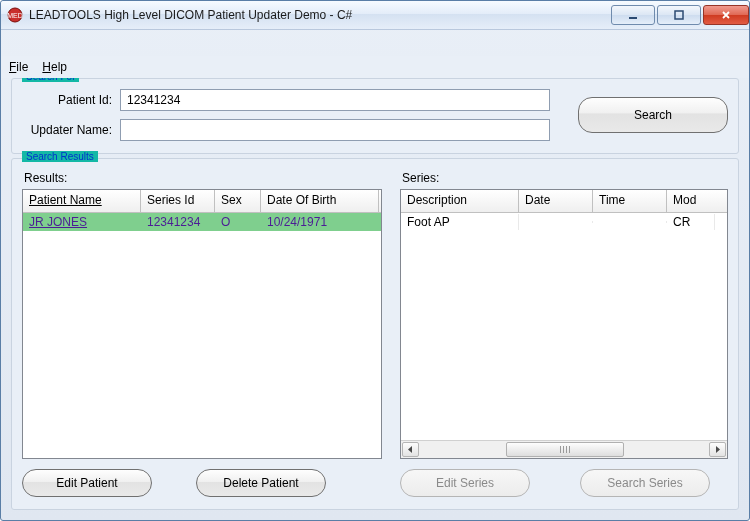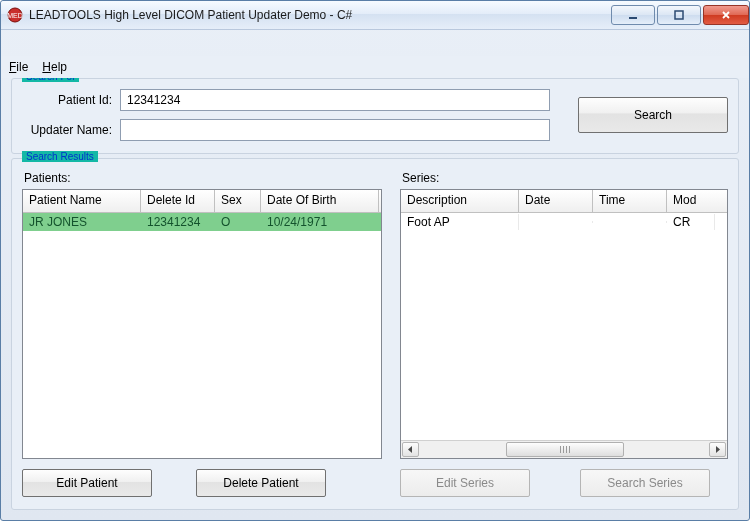--- a/index.html
+++ b/index.html
@@ -123,21 +123,21 @@
     background: #fff;
     padding: 2px 6px;
     font-family: inherit;
     font-size: 12px;
     box-sizing: border-box;
     width: 100%;
   }
   .btn {
     height: 26px;
     border: 1px solid #707070;
-    border-radius: 2px;
+    border-radius: 14px;
     background: linear-gradient(to bottom, #fefefe 0%, #f0f0f0 45%, #e2e2e2 46%, #e9e9e9 100%);
     font-family: inherit;
     font-size: 12px;
     cursor: default;
     padding: 0 8px;
   }
   .btn[disabled] {
     color: #8a8a8a;
     border-color: #b5b5b5;
     background: linear-gradient(to bottom, #f7f7f7, #ececec);
@@ -209,26 +209,26 @@
   .row .cell {
     padding: 1px 6px;
     box-sizing: border-box;
     white-space: nowrap;
     overflow: hidden;
     font-size: 12px;
     border-right: 1px solid #e9e9e9;
   }
   .row.selected {
     background: #7fcf8e;
-    color: #14532d;
+    color: #4c1d95;
   }
   .row.selected .cell { border-right-color: #7fcf8e; }
 
   
-  .p-c1 { width: 118px; }
+  .p-c1 { width: 118px; text-decoration: underline; }
   .p-c2 { width: 74px; }
   .p-c3 { width: 46px; }
   .p-c4 { width: 118px; }
 
   
   .s-c1 { width: 118px; }
   .s-c2 { width: 74px; }
   .s-c3 { width: 74px; }
   .s-c4 { width: 48px; }
 
@@ -321,25 +321,25 @@
         <label>Updater Name:</label>
         <input class="text-input" type="text" value="" style="">
       </div>
     </div>
 
     <div class="group results-group" style="flex:1;">
       <span class="group-title">Search Results</span>
       <div class="results-body">
 
         <div class="panel left">
-          <div class="panel-label">Patients:</div>
+          <div class="panel-label">Results:</div>
           <div class="grid">
             <div class="grid-header">
               <div class="col p-c1">Patient Name</div>
-              <div class="col p-c2">Delete Id</div>
+              <div class="col p-c2">Series Id</div>
               <div class="col p-c3">Sex</div>
               <div class="col p-c4">Date Of Birth</div>
             </div>
             <div class="grid-rows">
               <div class="row selected">
                 <div class="cell p-c1">JR JONES</div>
                 <div class="cell p-c2">12341234</div>
                 <div class="cell p-c3">O</div>
                 <div class="cell p-c4">10/24/1971</div>
               </div>

